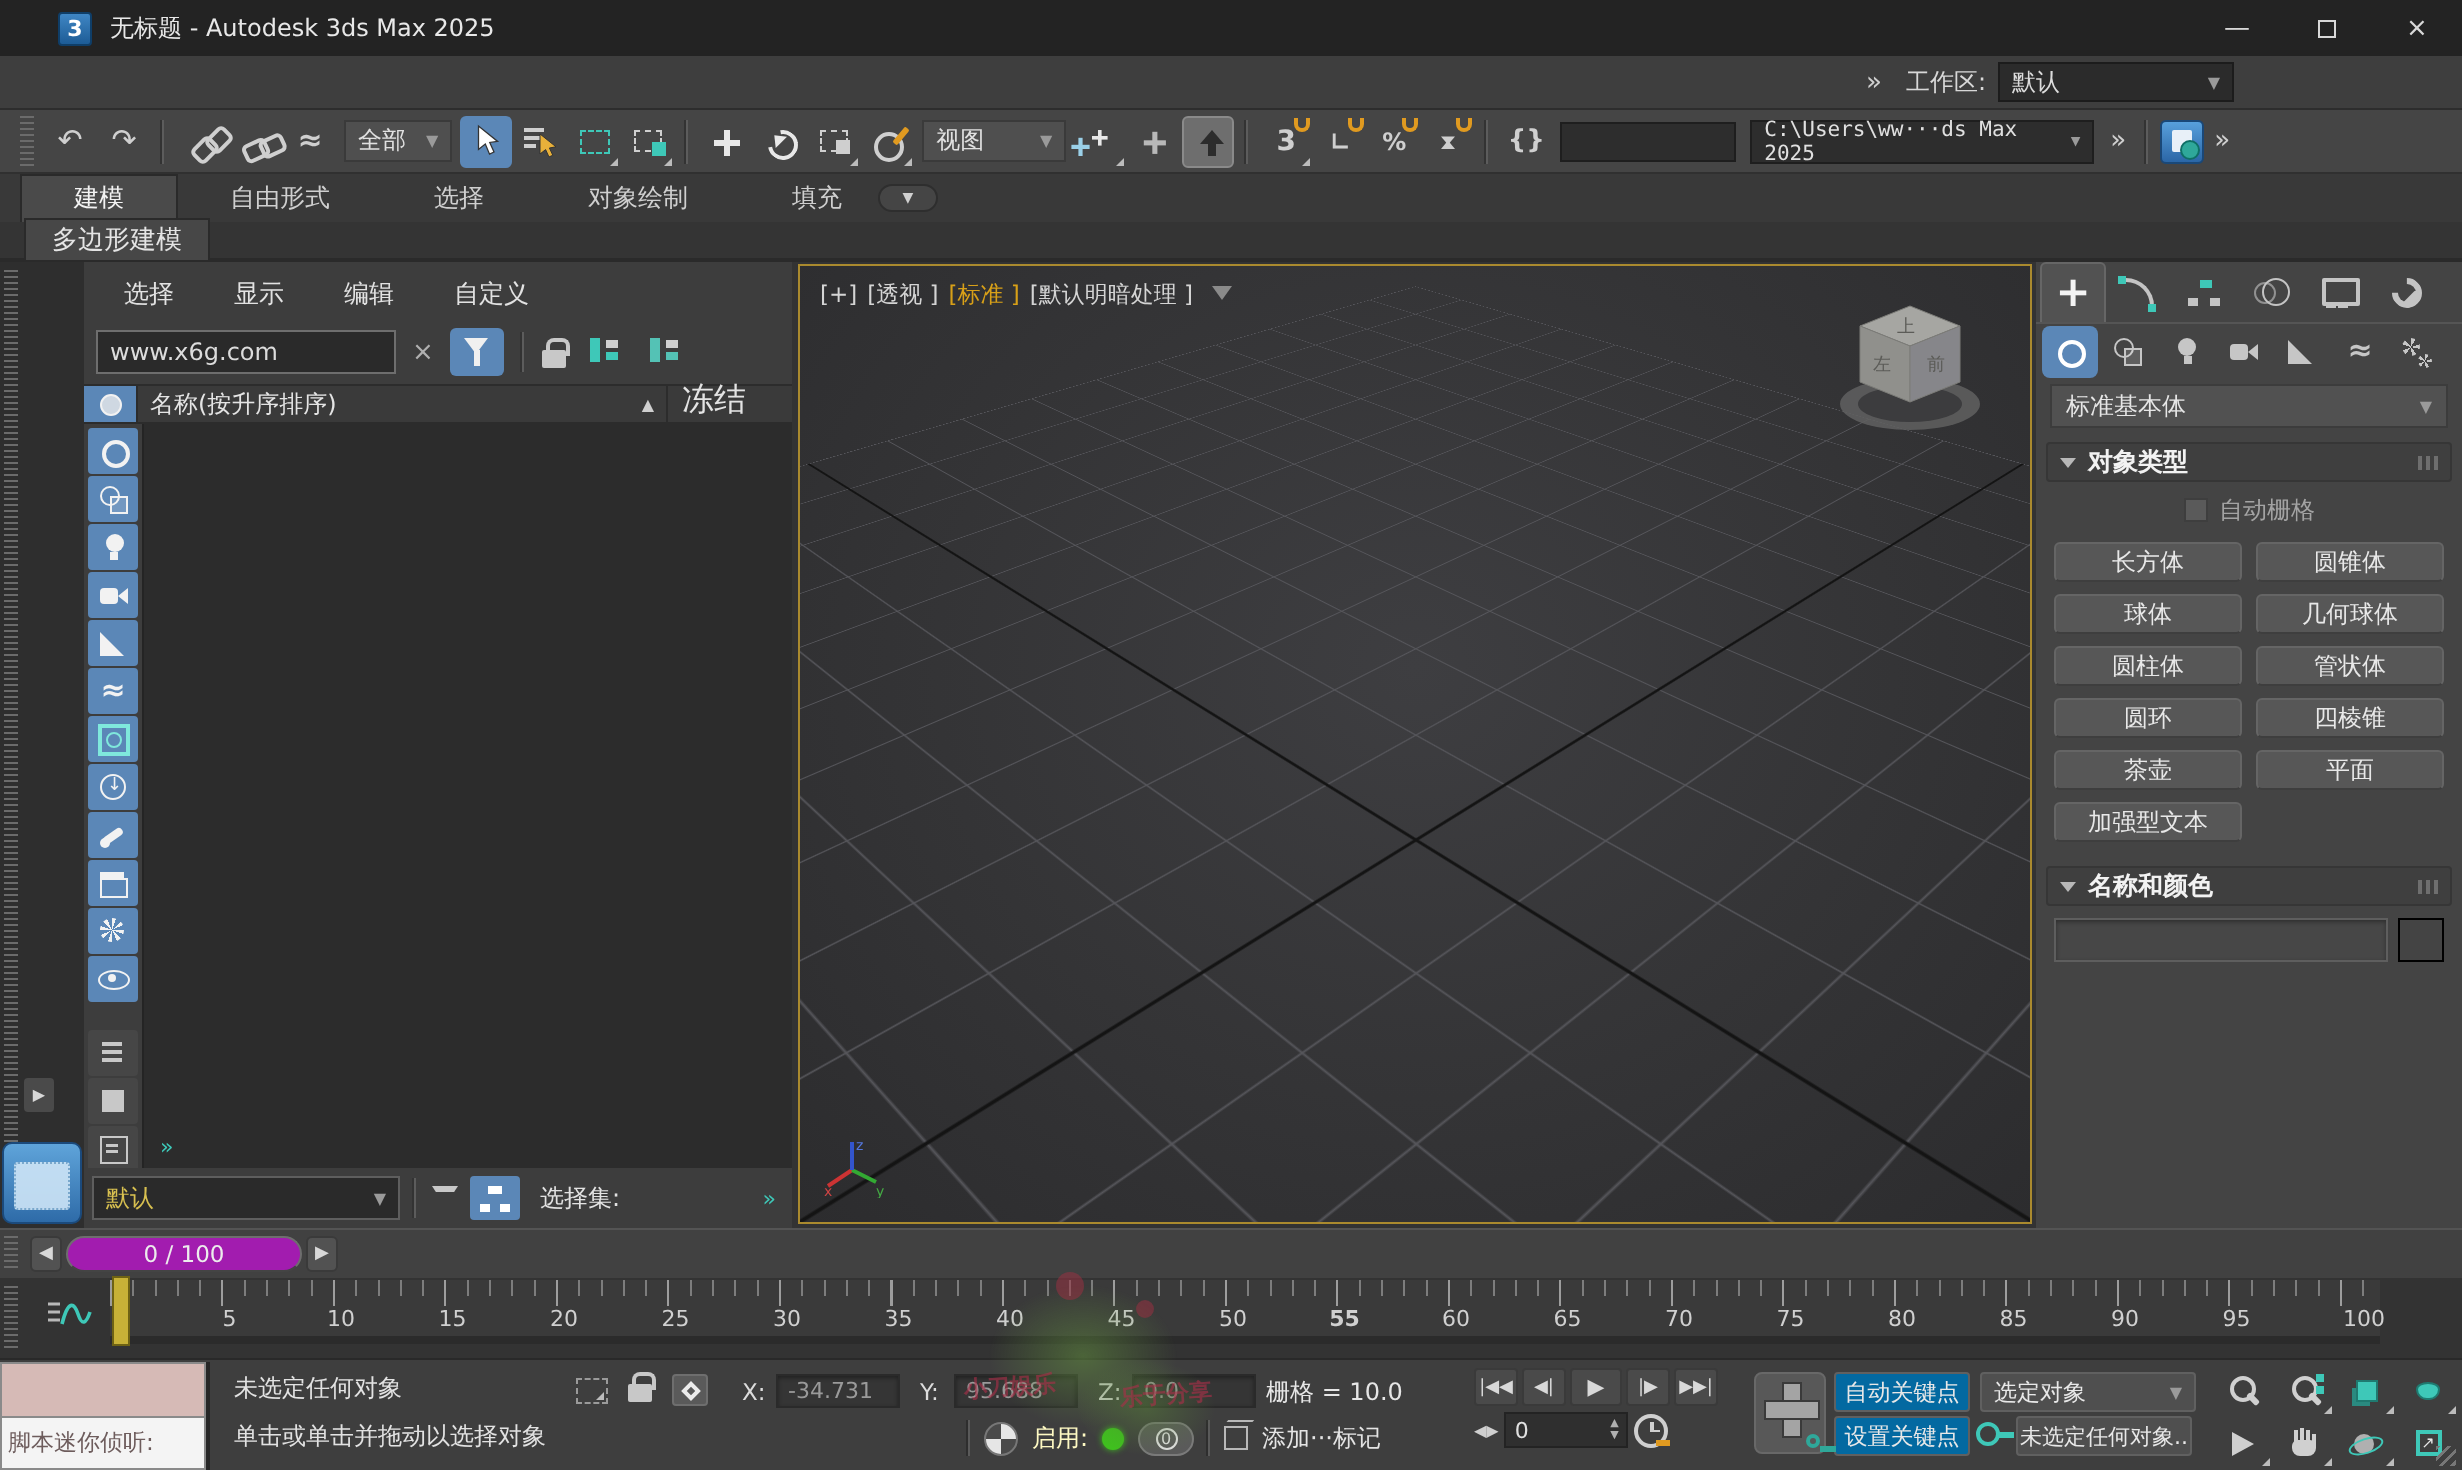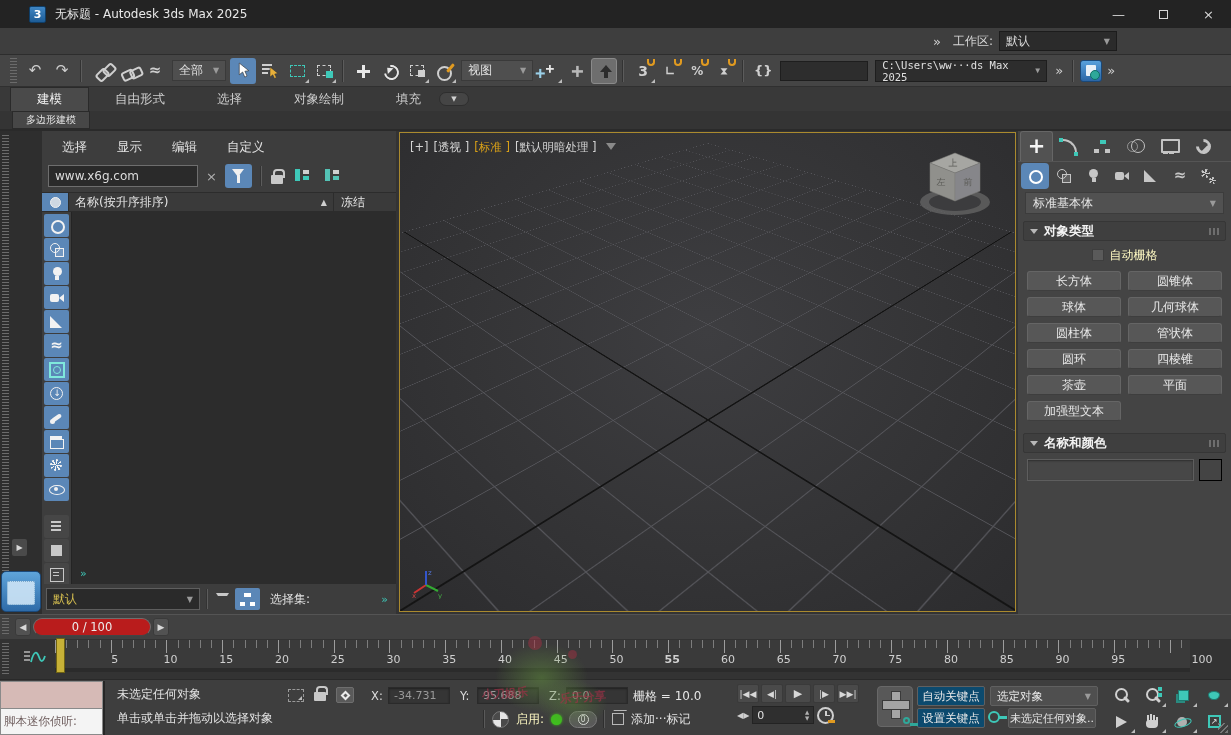--- a/index.html
+++ b/index.html
@@ -118,21 +118,21 @@
   .chev{color:#cfcfcf;font-size:13px;margin:0 4px;flex:none}
 
   
   #ribbon{position:absolute;left:0;top:87px;width:1231px;height:44px;background:#393939;border-bottom:2px solid #2a2a2a}
   #ribbon-tabs{display:flex;align-items:flex-end;height:24px;padding-left:10px}
   .rtab{padding:3px 26px;color:#cfcfcf;font-size:12.5px}
   .rtab.active{background:#4a4a4a;border:1px solid #2a2a2a;border-bottom:none;color:#f2f2f2}
   #ribbon-dd{width:30px;height:14px;background:#454545;border:1px solid #2e2e2e;border-radius:7px;
       display:flex;align-items:center;justify-content:center;margin:0 0 3px 14px;font-size:7px;color:#d0d0d0}
   #ribbon-row2{display:flex;align-items:center;height:18px;background:#343434}
-  #panel-tab{margin-left:12px;padding:1px 13px;background:#474747;border:1px solid #2a2a2a;font-size:10px;color:#e4e4e4}
+  #panel-tab{margin-left:12px;padding:1px 13px;background:#474747;border:1px solid #2a2a2a;font-size:13px;color:#e4e4e4}
 
   
   #workspace{position:absolute;left:0;top:131px;width:1231px;height:483px;background:#333}
 
   #left-strip{position:absolute;left:0;top:0;width:42px;height:483px;background:#2e2e2e}
   #left-strip .handle{position:absolute;left:2px;top:4px;height:470px}
   #strip-expand{position:absolute;left:12px;top:408px;width:15px;height:17px;background:#4a4a4a;
       border-radius:2px;color:#d8d8d8;font-size:8px;display:flex;align-items:center;justify-content:center}
   #layout-tab-btn{position:absolute;left:1px;top:440px;width:40px;height:41px;border-radius:5px;
       background:linear-gradient(#5fa4da,#2e6ba8);border:1px solid #1b4a7c;position:absolute}
@@ -156,21 +156,21 @@
       border-bottom:none;border-radius:4px 4px 0 0}
   .treeico{position:relative;width:16px;height:14px}
   .treeico::before{content:"";position:absolute;left:0;top:0;width:5px;height:12px;background:#3ec8b8}
   .treeico::after{content:"";position:absolute;left:8px;top:1px;width:6px;height:4px;background:#cfcfcf;
       box-shadow:0 6px 0 #3ec8b8}
   #exp-header{display:flex;height:20px;background:#3a3a3a;border-top:1px solid #2c2c2c;border-bottom:1px solid #2c2c2c;align-items:stretch}
   #exp-header .hc1{width:27px;background:#5b87b7;display:flex;align-items:center;justify-content:center;border-right:1px solid #2c2c2c}
   #exp-header .hc1 i{width:11px;height:11px;border:1.5px solid #f2f2f2;border-radius:50%;background:#cfd8e2}
   #exp-header .hc2{flex:1;display:flex;align-items:center;padding:0 6px;border-right:1px solid #2c2c2c;font-size:12px;color:#e4e4e4}
   #exp-header .sort{margin-left:auto;font-size:8px;color:#cfcfcf}
-  #exp-header .hc3{width:62px;display:flex;align-items:center;padding-left:7px;font-size:12px;color:#e4e4e4}
+  #exp-header .hc3{width:62px;display:flex;align-items:flex-end;padding-left:7px;font-size:16px;color:#e4e4e4}
   #exp-main{flex:1;display:flex;min-height:0}
   #exp-iconcol{width:29px;display:flex;flex-direction:column;align-items:center;padding-top:2px;gap:1px}
   .eico{width:25px;height:23px;border-radius:2px;background:#5b87b7;color:#f2f2f2;
       display:flex;align-items:center;justify-content:center;flex:none}
   .eico.plain{background:#464646;color:#c8c8c8}
   .eico-sep{width:21px;height:1px;background:#5a5a5a;margin:6px 0}
   #exp-body{flex:1;background:#2c2c2c;border-left:1px solid #242424;position:relative}
   #exp-body .chev2{position:absolute;left:8px;bottom:4px;color:#3ec8b8;font-size:11px}
   #exp-footer{height:30px;display:flex;align-items:center;padding:0 4px;gap:4px;background:#3d3d3d}
   #layer-dd{width:154px;height:22px;background:#2a2a2a;border:1px solid #5e5e5e;display:flex;align-items:center;
@@ -232,35 +232,35 @@
   #cp-dd{margin:3px 7px 2px 7px;height:22px;background:#515151;border:1px solid #3c3c3c;display:flex;
       align-items:center;padding:0 7px;color:#e6e6e6}
   .rollout{margin:5px 5px 0 5px;height:20px;background:#3f3f3f;border:1px solid #363636;border-radius:2px;
       display:flex;align-items:center;padding:0 6px;gap:6px}
   .rollout .tri{width:0;height:0;border:4px solid transparent;border-top:5px solid #b8b8b8;margin-top:4px}
   .rollout b{font-size:12.5px;color:#f2f2f2}
   .rollout .grip{margin-left:auto;width:10px;height:7px;
       background:repeating-linear-gradient(to right,#7a7a7a 0 2px,transparent 2px 4px);opacity:.8}
   #autogrid-row{display:flex;align-items:center;justify-content:center;gap:6px;height:24px;margin-top:2px}
   #autogrid-cb{width:12px;height:12px;background:#5a5a5a;border:1px solid #3e3e3e}
-  #autogrid-label{color:#fef9c3}
+  #autogrid-label{color:#a3a3a3}
   #obj-buttons{display:grid;grid-template-columns:1fr 1fr;gap:6px 7px;padding:4px 9px 2px 9px}
   .objbtn{height:20px;background:#575757;border:1px solid #656565;border-bottom-color:#3e3e3e;border-radius:3px;
       display:flex;align-items:center;justify-content:center;font-size:12px;color:#e8e8e8}
   #name-row{display:flex;align-items:center;gap:5px;padding:6px 9px}
   #name-input{flex:1;height:22px;background:#474747;border:1px solid #5e5e5e;box-shadow:inset 0 1px 2px rgba(0,0,0,.35)}
   #color-swatch{width:23px;height:22px;border:1px solid #000}
 
   
   #timeslider{position:absolute;left:0;top:614px;width:1231px;height:25px;background:#414141;
       border-top:1px solid #545454;display:flex;align-items:center}
   #timeslider .handle{margin-left:2px;height:18px}
   .ts-btn{width:16px;height:18px;background:#525252;border:1px solid #3a3a3a;border-radius:3px;color:#d8d8d8;
       display:flex;align-items:center;justify-content:center;font-size:9px;margin:0 2px}
-  #ts-pill{width:118px;height:18px;border-radius:9px;background:#b91c1c;border:1px solid #6e6e6e;
+  #ts-pill{width:118px;height:18px;border-radius:9px;background:#a21caf;border:1px solid #6e6e6e;
       border-bottom-color:#444;display:flex;align-items:center;justify-content:center;font-size:11.5px;color:#ececec}
 
   
   #trackbar{position:absolute;left:0;top:639px;width:1231px;height:40px;background:#333}
   #trackbar .handle{position:absolute;left:2px;top:4px;height:32px}
   #curve-btn{position:absolute;left:20px;top:5px;width:28px;height:28px;display:flex;align-items:center;justify-content:center}
   #ruler{position:absolute;left:55px;top:1px;width:1135px;height:32px;background:#3a3a3a;border-bottom:4px solid #2b2b2b}
   #ruler .major{position:absolute;left:0;top:0;width:100%;height:13px;
       background:repeating-linear-gradient(to right,#9d9d9d 0 1px,transparent 1px 55.75px)}
   #ruler .minor{position:absolute;left:0;top:0;width:100%;height:8px;
@@ -315,21 +315,21 @@
   .clockico::before{content:"";position:absolute;left:6px;top:2px;width:1.5px;height:5px;background:#cfcfcf}
   .clockico::after{content:"";position:absolute;left:6px;top:6px;width:5px;height:1.5px;background:#cfcfcf;
       box-shadow:4px 6px 0 1px #e09a20}
   
   #bigkey{position:absolute;left:877px;top:6px;width:36px;height:41px;background:#585858;border:1px solid #686868;
       border-radius:4px}
   #bigkey::before{content:"";position:absolute;left:14px;top:5px;width:8px;height:26px;background:#a4a4a4;box-shadow:0 0 0 1px #3a3a3a}
   #bigkey::after{content:"";position:absolute;left:5px;top:14px;width:26px;height:8px;background:#a4a4a4;box-shadow:0 0 0 1px #3a3a3a}
   .keyglyph{position:absolute;right:2px;bottom:2px;width:7px;height:7px;border:2px solid #2fa89a;border-radius:50%;z-index:2}
   .keyglyph::after{content:"";position:absolute;left:5px;top:4px;width:8px;height:2.5px;background:#2fa89a}
-  .skbtn{position:absolute;width:68px;height:20px;background:#0c4a6e;border:1px solid #606060;border-radius:2px;
+  .skbtn{position:absolute;width:68px;height:20px;background:#0369a1;border:1px solid #606060;border-radius:2px;
       display:flex;align-items:center;justify-content:center;font-size:11.5px;color:#e8e8e8}
   #sel-dd{position:absolute;left:990px;top:6px;width:108px;height:20px;background:#4f4f4f;border:1px solid #606060;
       border-radius:2px;display:flex;align-items:center;padding:0 6px;font-size:11.5px;color:#e8e8e8}
   #keyfilter-ico{position:absolute;left:988px;top:31px;width:12px;height:12px;border:2px solid #3ec8b8;border-radius:50%}
   #keyfilter-ico::after{content:"";position:absolute;left:8px;top:3px;width:9px;height:3px;background:#3ec8b8}
   #keyfilter-btn{position:absolute;left:1008px;top:28px;width:88px;height:20px;background:#4f4f4f;
       border:1px solid #606060;border-radius:2px;display:flex;align-items:center;justify-content:center;
       font-size:11px;color:#e8e8e8;white-space:nowrap}
   
   #navcluster{position:absolute;left:1106px;top:3px;display:grid;grid-template-columns:repeat(4,30px);
@@ -759,21 +759,21 @@
           <span class="rlbl" style="left: 561.5px;">50</span>
           <span class="rlbl" style="left: 617.25px; font-weight: bold;">55</span>
           <span class="rlbl" style="left: 673px;">60</span>
           <span class="rlbl" style="left: 728.75px;">65</span>
           <span class="rlbl" style="left: 784.5px;">70</span>
           <span class="rlbl" style="left: 840.25px;">75</span>
           <span class="rlbl" style="left: 896px;">80</span>
           <span class="rlbl" style="left: 951.75px;">85</span>
           <span class="rlbl" style="left: 1007.5px; text-align: center;">90</span>
           <span class="rlbl" style="left: 1063.25px;">95</span>
-          <span class="rlbl" style="left: 1127px; margin-left: 20px;">100</span>
+          <span class="rlbl" style="left: 1127px;">100</span>
         </div>
       <div id="time-cursor"></div>
     </div>
   </div>
 
   <div id="statusbar">
     <div id="listener">
       <div class="pink"></div>
       <div class="white">
         <span>脚本迷你侦听:</span>

